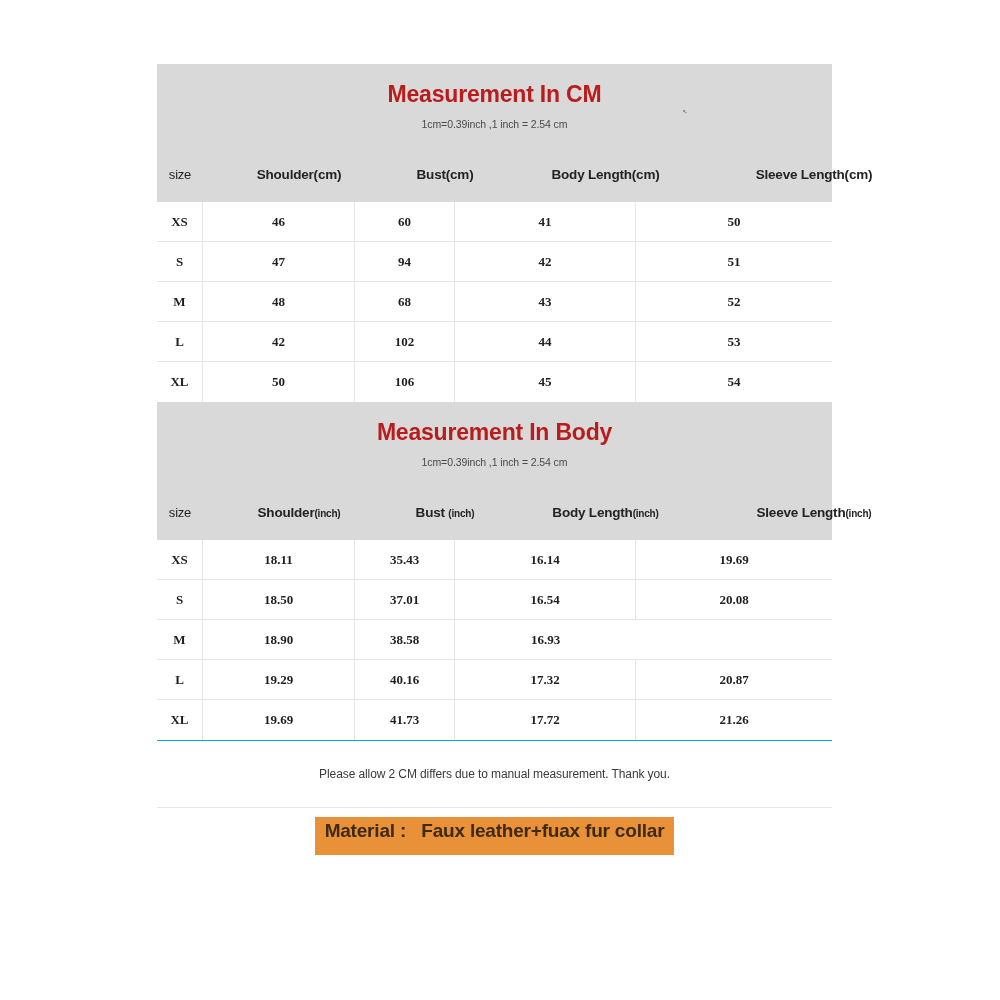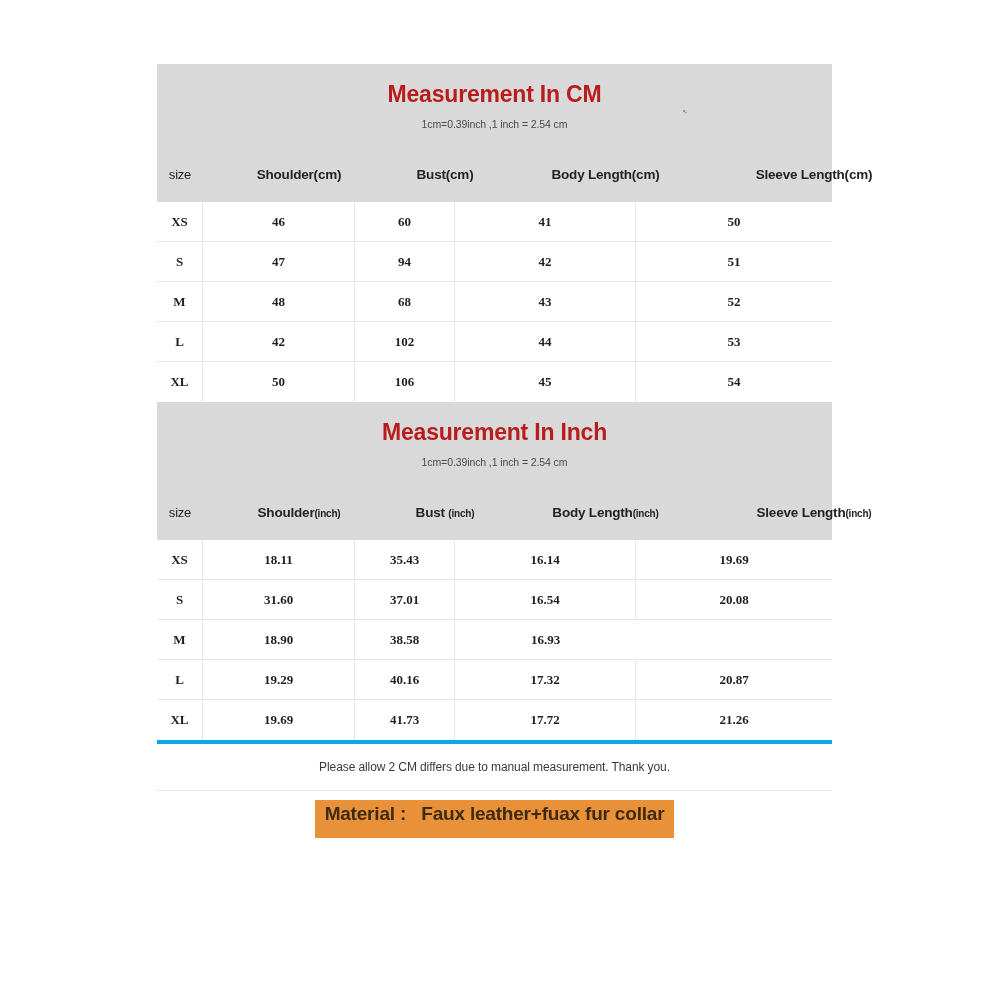--- a/index.html
+++ b/index.html
@@ -100,25 +100,25 @@
     height: 100%;
     display: flex;
     align-items: center;
     justify-content: center;
     border-right: 1px solid #e6e6e6;
   }
   .data-row .cell:last-child { border-right: none; }
 
   
   .note-row {
-    height: 51px;
+    height: 68px;
     display: flex;
     align-items: center;
     justify-content: center;
-    border-top: 4px solid #0ea5e9;
+    border-top: 1px solid #0ea5e9;
     border-bottom: 1px solid #e6e6e6;
     background: #ffffff;
   }
   .note-text {
     font-size: 12px;
     color: #3a3a3a;
     letter-spacing: -0.1px;
   }
 
   
@@ -190,21 +190,21 @@
     <div class="data-row">
       <div class="cell c-size">XL</div>
       <div class="cell c-sh">50</div>
       <div class="cell c-bust">106</div>
       <div class="cell c-body">45</div>
       <div class="cell c-slv">54</div>
     </div>
   </div>
 
   <div class="section-banner">
-    <div class="section-title">Measurement In Inch</div>
+    <div class="section-title">Measurement In Body</div>
     <div class="section-subtitle">1cm=0.39inch ,1 inch = 2.54 cm</div>
 
     <div class="head-row">
       <div class="cell size-col c-size">size</div>
       <div class="cell c-sh"><span>Shoulder</span><span class="unit-small">(inch)</span></div>
       <div class="cell c-bust"><span>Bust </span><span class="unit-small">(inch)</span></div>
       <div class="cell c-body"><span>Body Length</span><span class="unit-small">(inch)</span></div>
       <div class="cell c-slv"><span>Sleeve Length</span><span class="unit-small">(inch)</span></div>
     </div>
   </div>
@@ -212,21 +212,21 @@
   <div class="data-table">
     <div class="data-row">
       <div class="cell c-size">XS</div>
       <div class="cell c-sh">18.11</div>
       <div class="cell c-bust">35.43</div>
       <div class="cell c-body">16.14</div>
       <div class="cell c-slv">19.69</div>
     </div>
     <div class="data-row">
       <div class="cell c-size">S</div>
-      <div class="cell c-sh">31.60</div>
+      <div class="cell c-sh">18.50</div>
       <div class="cell c-bust">37.01</div>
       <div class="cell c-body">16.54</div>
       <div class="cell c-slv">20.08</div>
     </div>
     <div class="data-row">
       <div class="cell c-size">M</div>
       <div class="cell c-sh">18.90</div>
       <div class="cell c-bust">38.58</div>
       <div class="cell c-body">16.93</div>
     </div>

